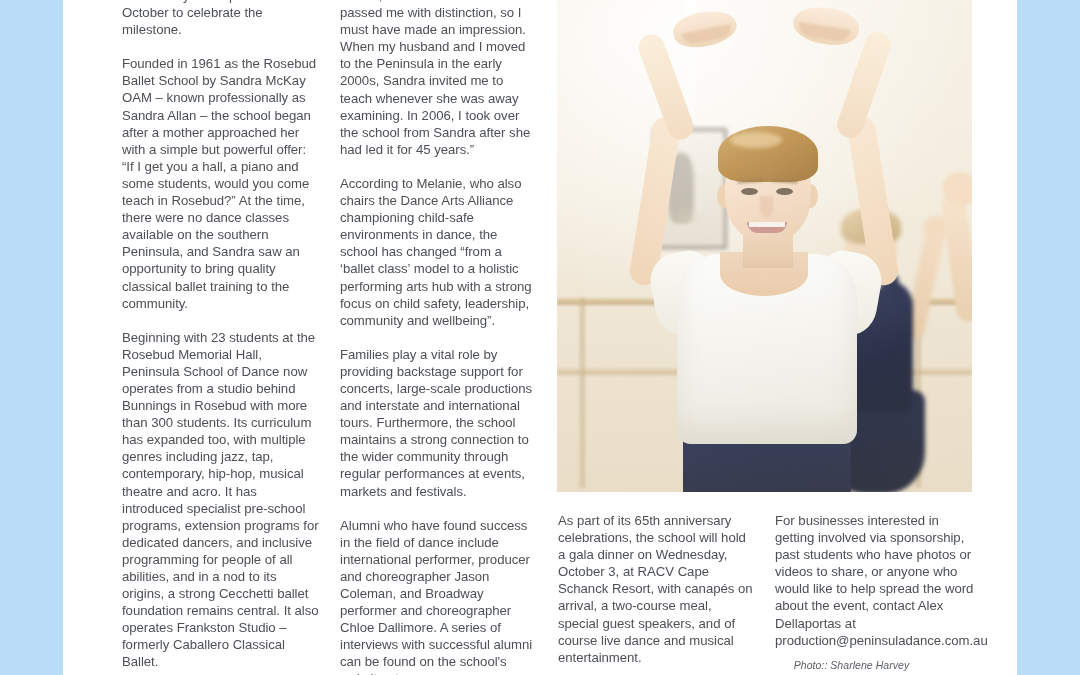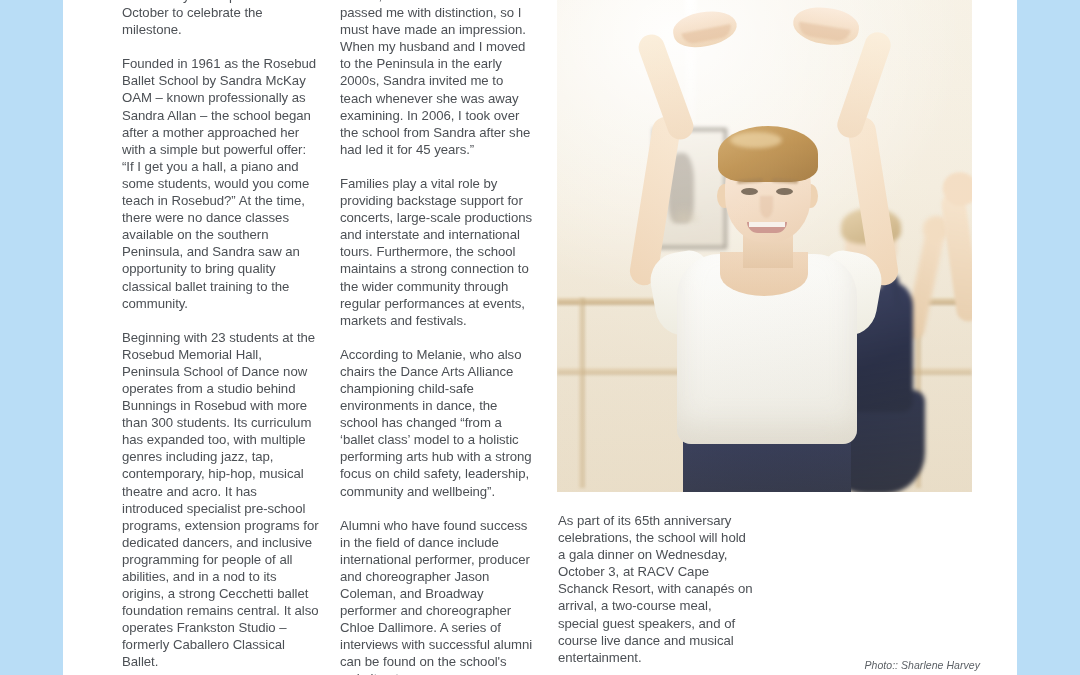--- a/index.html
+++ b/index.html
@@ -442,21 +442,21 @@
     pointer-events: none;
     background: radial-gradient(105% 80% at 50% 35%, rgba(255,255,255,0.14) 0%, rgba(255,250,238,0.05) 55%, rgba(236,225,203,0.16) 100%);
   }
 
   
   #credit {
     position: absolute;
     left: 660px;
     top: 659px;
     width: 257px;
-    text-align: right;
+    text-align: center;
     font-style: italic;
     font-size: 10.5px;
     line-height: 12px;
     color: #5a5f64;
     letter-spacing: 0.05px;
   }
 </style>
 </head>
 <body>
 
@@ -527,26 +527,29 @@
 
     <div class="col" id="col-1">
       <p>anniversary event planned for October to celebrate the milestone.</p>
       <p>Founded in 1961 as the Rosebud Ballet School by Sandra McKay OAM – known professionally as Sandra Allan – the school began after a mother approached her with a simple but powerful offer: “If I get you a hall, a piano and some students, would you come teach in Rosebud?” At the time, there were no dance classes available on the southern Peninsula, and Sandra saw an opportunity to bring quality classical ballet training to the community.</p>
       <p>Beginning with 23 students at the Rosebud Memorial Hall, Peninsula School of Dance now operates from a studio behind Bunnings in Rosebud with more than 300 students. Its curriculum has expanded too, with multiple genres including jazz, tap, contemporary, hip-hop, musical theatre and acro. It has introduced specialist pre-school programs, extension programs for dedicated dancers, and inclusive programming for people of all abilities, and in a nod to its origins, a strong Cecchetti ballet foundation remains central. It also operates Frankston Studio – formerly Caballero Classical Ballet.</p>
 
     </div>
 
     <div class="col" id="col-2">
       <p>exams,” Melanie said. “She passed me with distinction, so I must have made an impression. When my husband and I moved to the Peninsula in the early 2000s, Sandra invited me to teach whenever she was away examining. In 2006, I took over the school from Sandra after she had led it for 45 years.”</p>
+      <p>According to Melanie, who also chairs the Dance Arts Alliance championing child-safe environments in dance, the school has changed “from a ‘ballet class’ model to a holistic performing arts hub with a strong focus on child safety, leadership, community and wellbeing”.</p>
       <p>Families play a vital role by providing backstage support for concerts, large-scale productions and interstate and international tours. Furthermore, the school maintains a strong connection to the wider community through regular performances at events, markets and festivals.</p>
-      <p>According to Melanie, who also chairs the Dance Arts Alliance championing child-safe environments in dance, the school has changed “from a ‘ballet class’ model to a holistic performing arts hub with a strong focus on child safety, leadership, community and wellbeing”.</p>
       <p>Alumni who have found success in the field of dance include international performer, producer and choreographer Jason Coleman, and Broadway performer and choreographer Chloe Dallimore. A series of interviews with successful alumni can be found on the school's website at peninsuladance.com.au</p>
     </div>
 
     <div class="col" id="col-3">
       <p>As part of its 65th anniversary celebrations, the school will hold a gala dinner on Wednesday, October 3, at RACV Cape Schanck Resort, with canapés on arrival, a two-course meal, special guest speakers, and of course live dance and musical entertainment.</p>
     </div>
 
+    <div class="col" id="col-4">
+      <p>For businesses interested in getting involved via sponsorship, past students who have photos or videos to share, or anyone who would like to help spread the word about the event, contact Alex Dellaportas at production@peninsuladance.com.au</p>
+    </div>
 
     <div id="credit">Photo:: Sharlene Harvey</div>
 
   </div>
 </div>
 
 </body></html>

